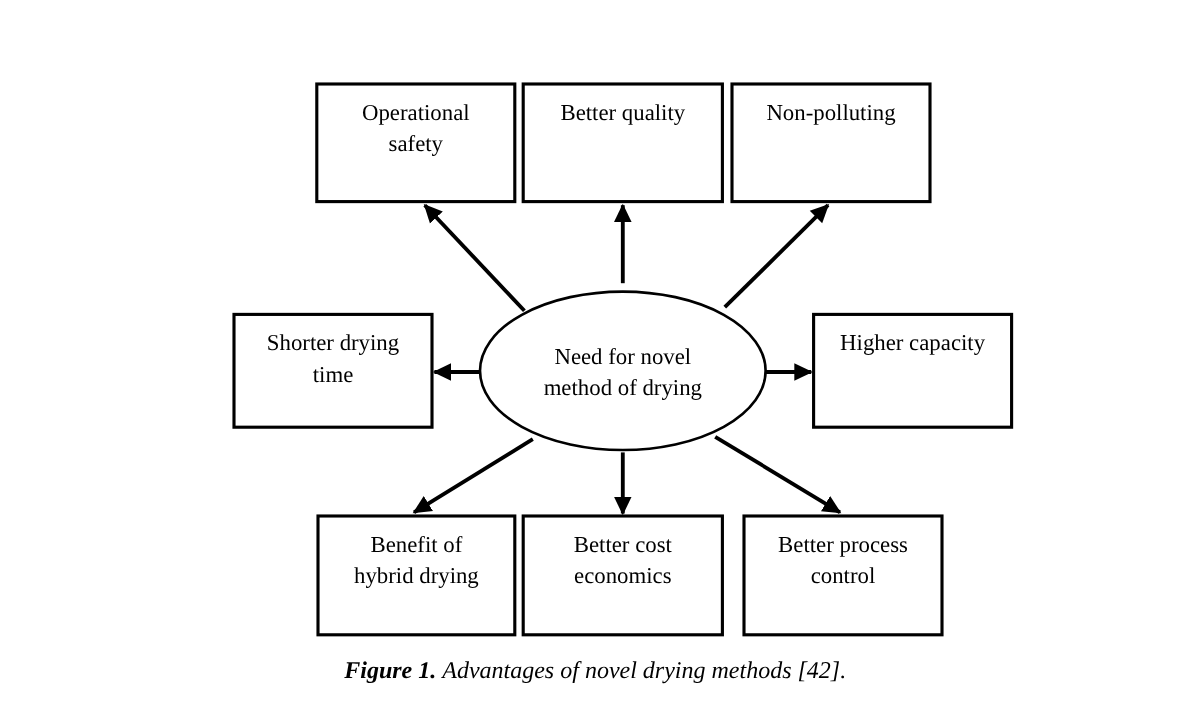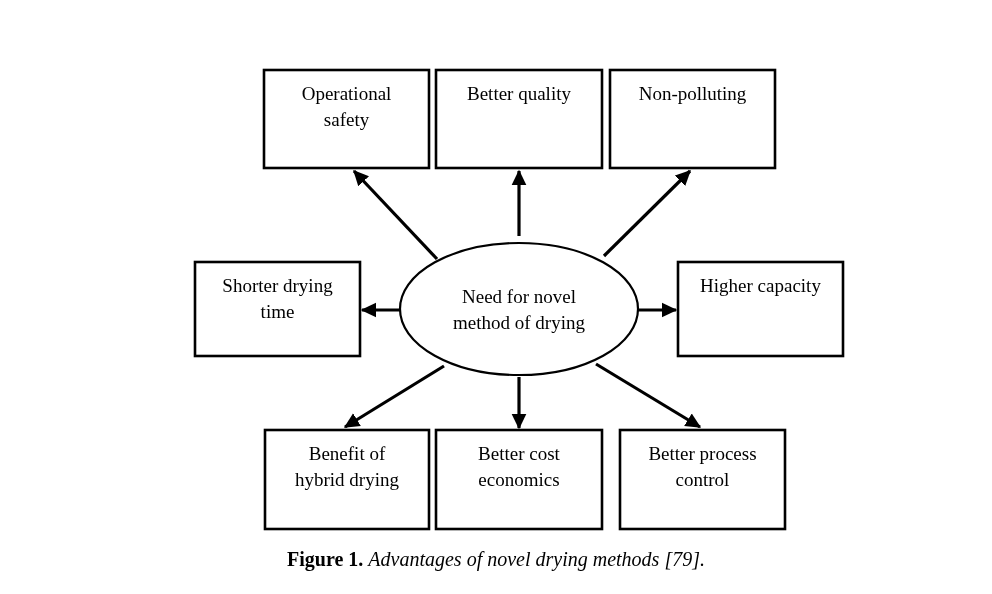--- a/index.html
+++ b/index.html
@@ -61,20 +61,21 @@
     left: 0;
     top: 548px;
     width: 992px;
     text-align: center;
     font-size: 20px;
     font-family: "Liberation Serif", "DejaVu Serif", serif;
     white-space: nowrap;
   }
   #caption .caption-label {
     font-weight: bold;
+    font-style: italic;
   }
   #caption .caption-body {
     font-style: italic;
   }
 </style>
 </head>
 <body>
 
 <div id="figure-root">
 
@@ -145,16 +146,16 @@
     </g>
 
     <g id="node-better-process-control">
       <rect class="box-shape" x="620" y="430" width="165" height="99"></rect>
       <text class="node-text" x="702.5" y="460">Better process</text>
       <text class="node-text" x="702.5" y="486">control</text>
     </g>
   </svg>
 
   <div id="caption">
-    <span class="caption-label">Figure 1.</span><span> </span><span class="caption-body">Advantages of novel drying methods [79].</span>
+    <span class="caption-label">Figure 1.</span><span> </span><span class="caption-body">Advantages of novel drying methods [42].</span>
   </div>
 
 </div>
 
 </body></html>

